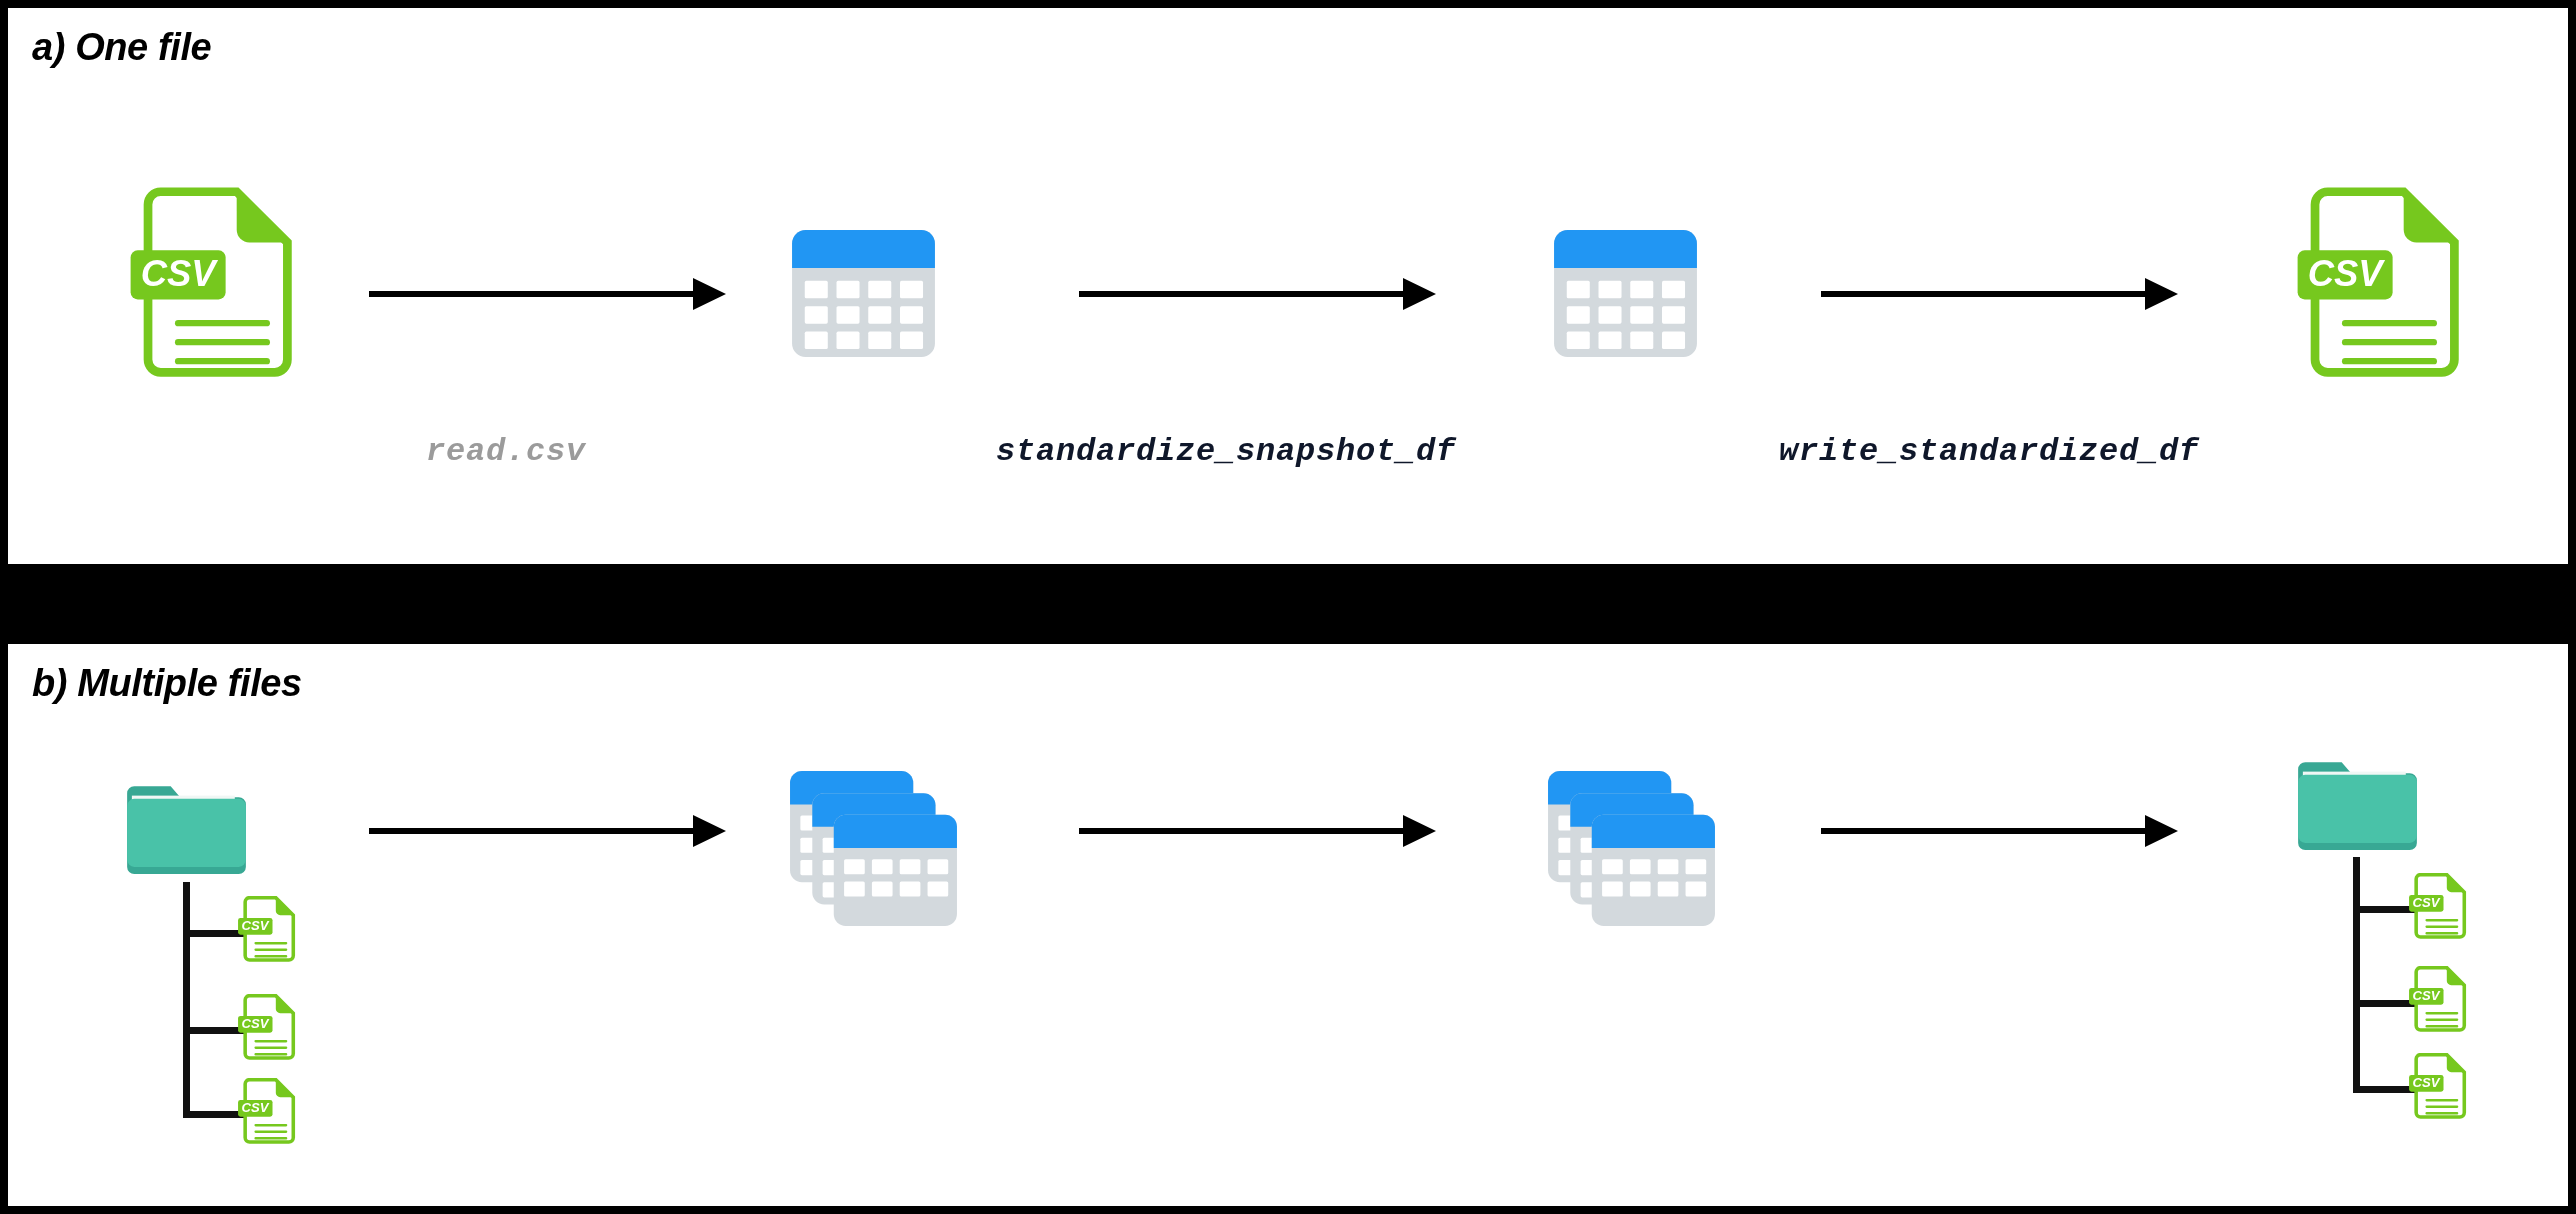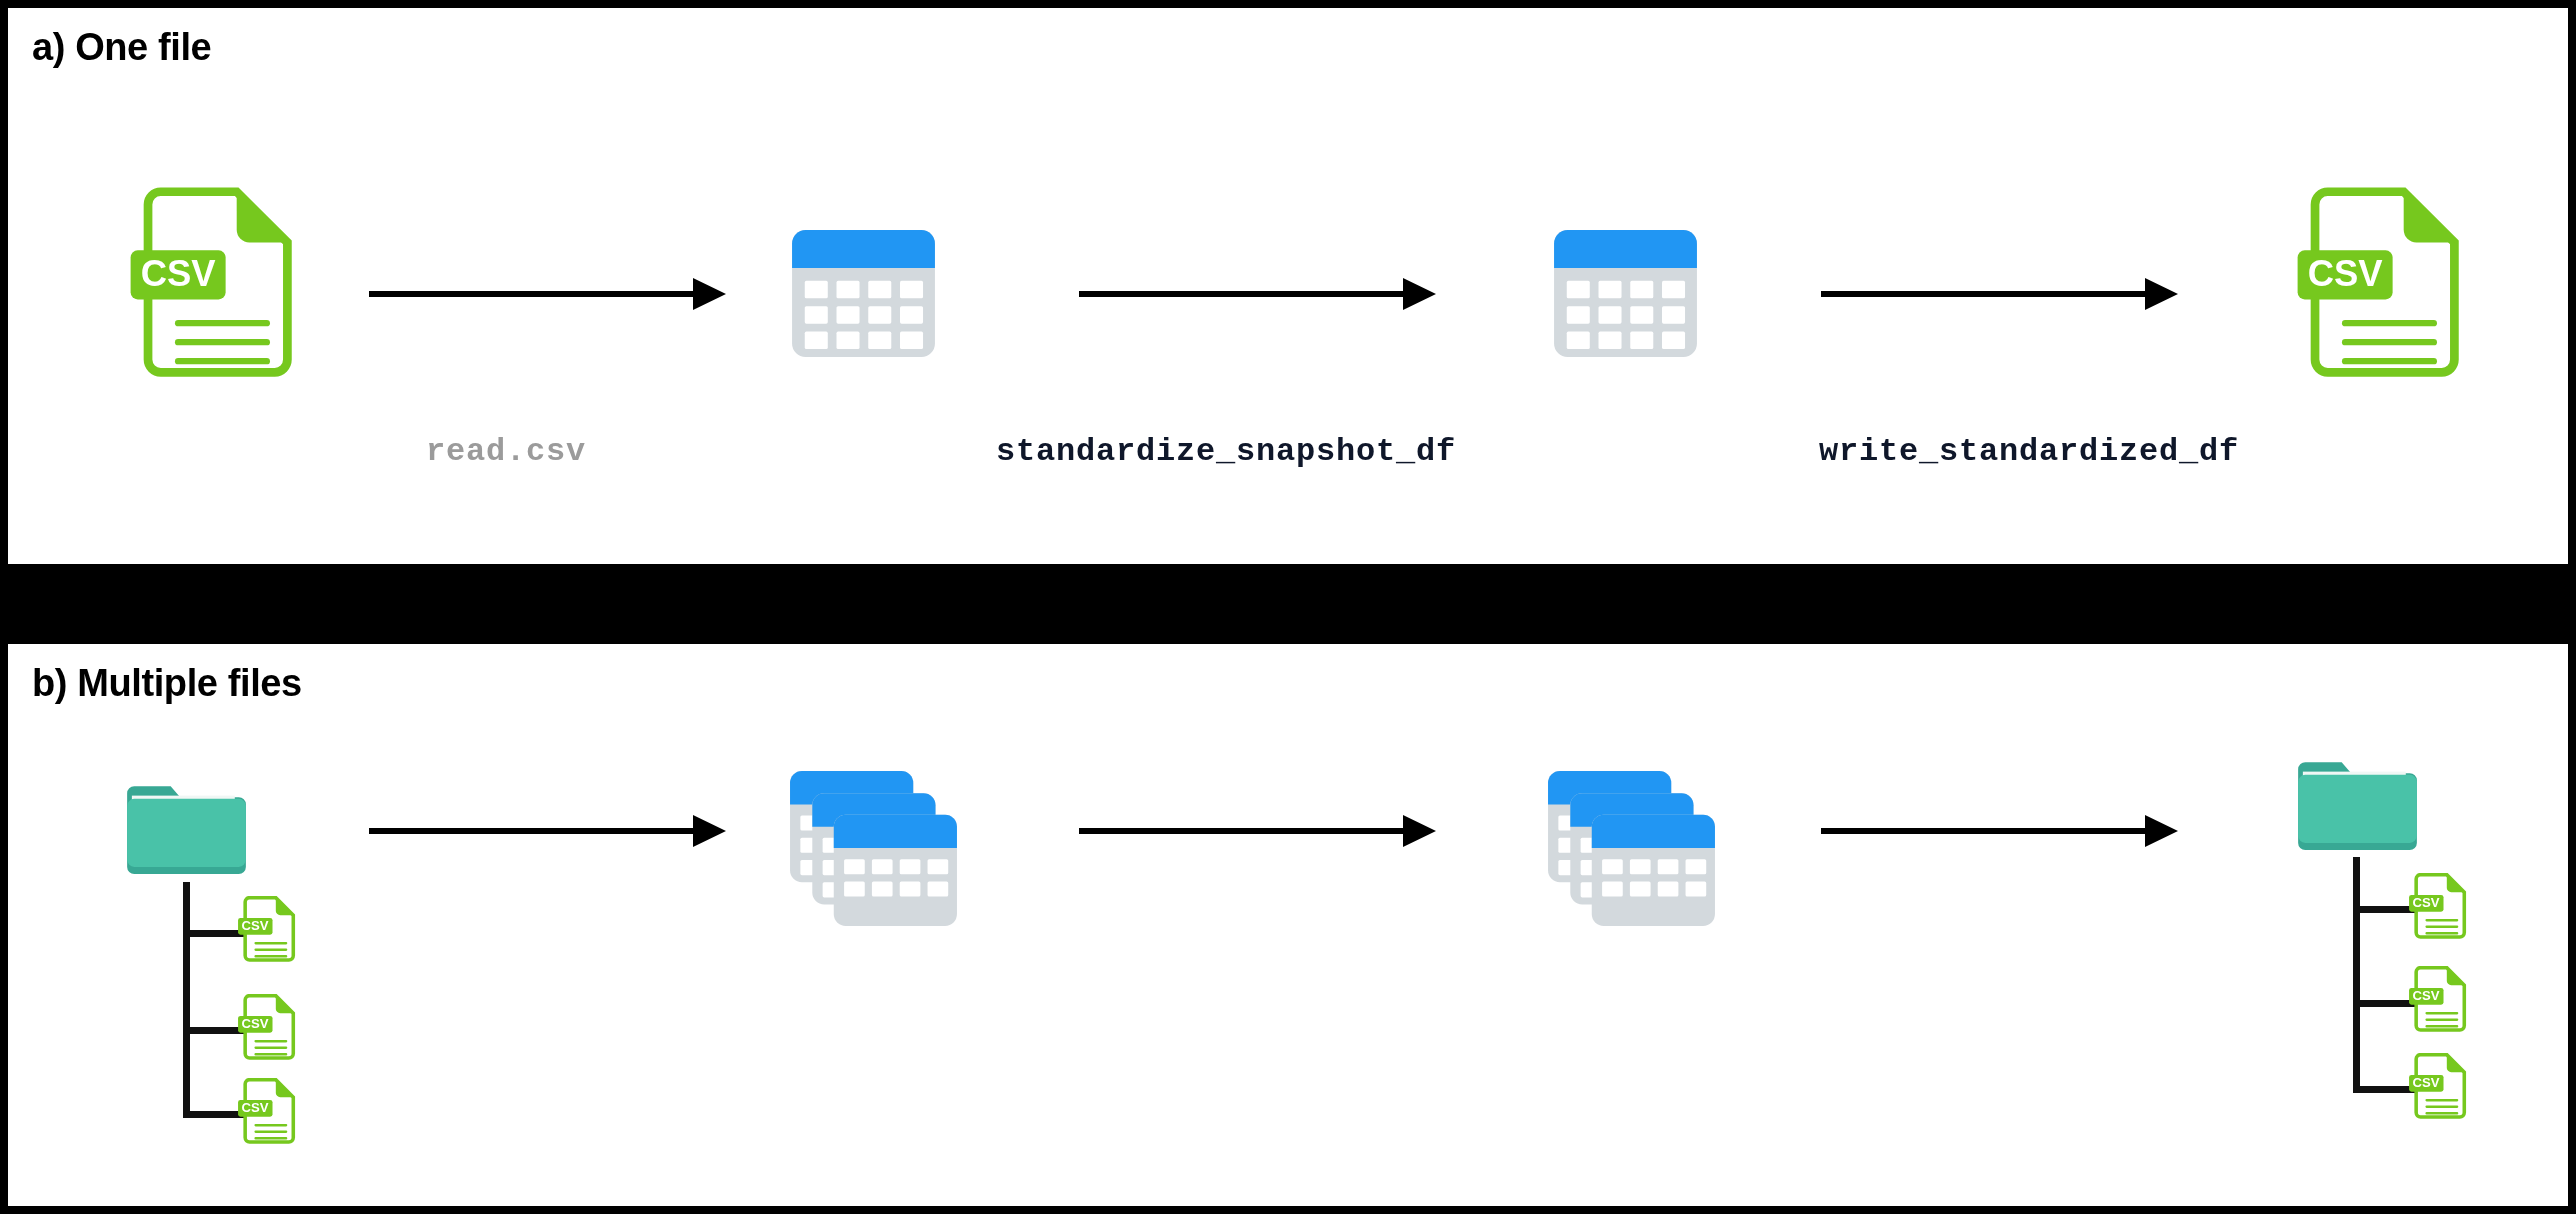--- a/index.html
+++ b/index.html
@@ -9,20 +9,21 @@
     overflow:hidden;
     position:relative;
   }
   .figure{
     position:absolute;inset:0;
     background:#000;
     display:flex;flex-direction:column;
     padding:8px;
     box-sizing:border-box;
     gap:12px;
+    font-style:italic;
   }
   .panel{
     background:#ffffff;
     position:relative;
     box-sizing:border-box;
     overflow:hidden;
   }
   .panel-a{height:556px;}
   .gap{height:56px;background:#000;flex:0 0 56px;}
   .panel-b{flex:1 1 auto;}
@@ -154,21 +155,21 @@
           <rect x="96" y="128" width="29" height="22" rx="2"></rect>
           <rect x="136" y="128" width="29" height="22" rx="2"></rect>
         </g>
       </svg>
     </div>
 
     <div class="arrow" style="left:1813px;top:270px;width:357px;">
       <div class="shaft" style="width:325px;"></div>
       <div class="head"></div>
     </div>
-    <div class="fn-label" style="left:1771px;top:425px;margin-left:40px;">write_standardized_df</div>
+    <div class="fn-label" style="left:1771px;top:425px;">write_standardized_df</div>
 
     <div class="csv-icon" style="left:2286px;top:179px;width:183px;height:194px;">
       <svg viewBox="0 0 230 245" xmlns="http://www.w3.org/2000/svg">
         <path d="M26 22 a16 16 0 0 1 16 -16 h96 l64 64 v148 a16 16 0 0 1 -16 16 h-144 a16 16 0 0 1 -16 -16 z" fill="#ffffff" stroke="#76c81e" stroke-width="11"></path>
         <path d="M138 6 l64 64 h-48 a16 16 0 0 1 -16 -16 z" fill="#76c81e"></path>
         <rect x="4" y="80" width="120" height="62" rx="9" fill="#76c81e"></rect>
         <text x="64" y="125" font-family="Liberation Sans, sans-serif" font-size="46" font-weight="bold" fill="#ffffff" text-anchor="middle">CSV</text>
         <rect x="60" y="168" width="120" height="8" rx="4" fill="#76c81e"></rect>
         <rect x="60" y="192" width="120" height="8" rx="4" fill="#76c81e"></rect>
         <rect x="60" y="216" width="120" height="8" rx="4" fill="#76c81e"></rect>

